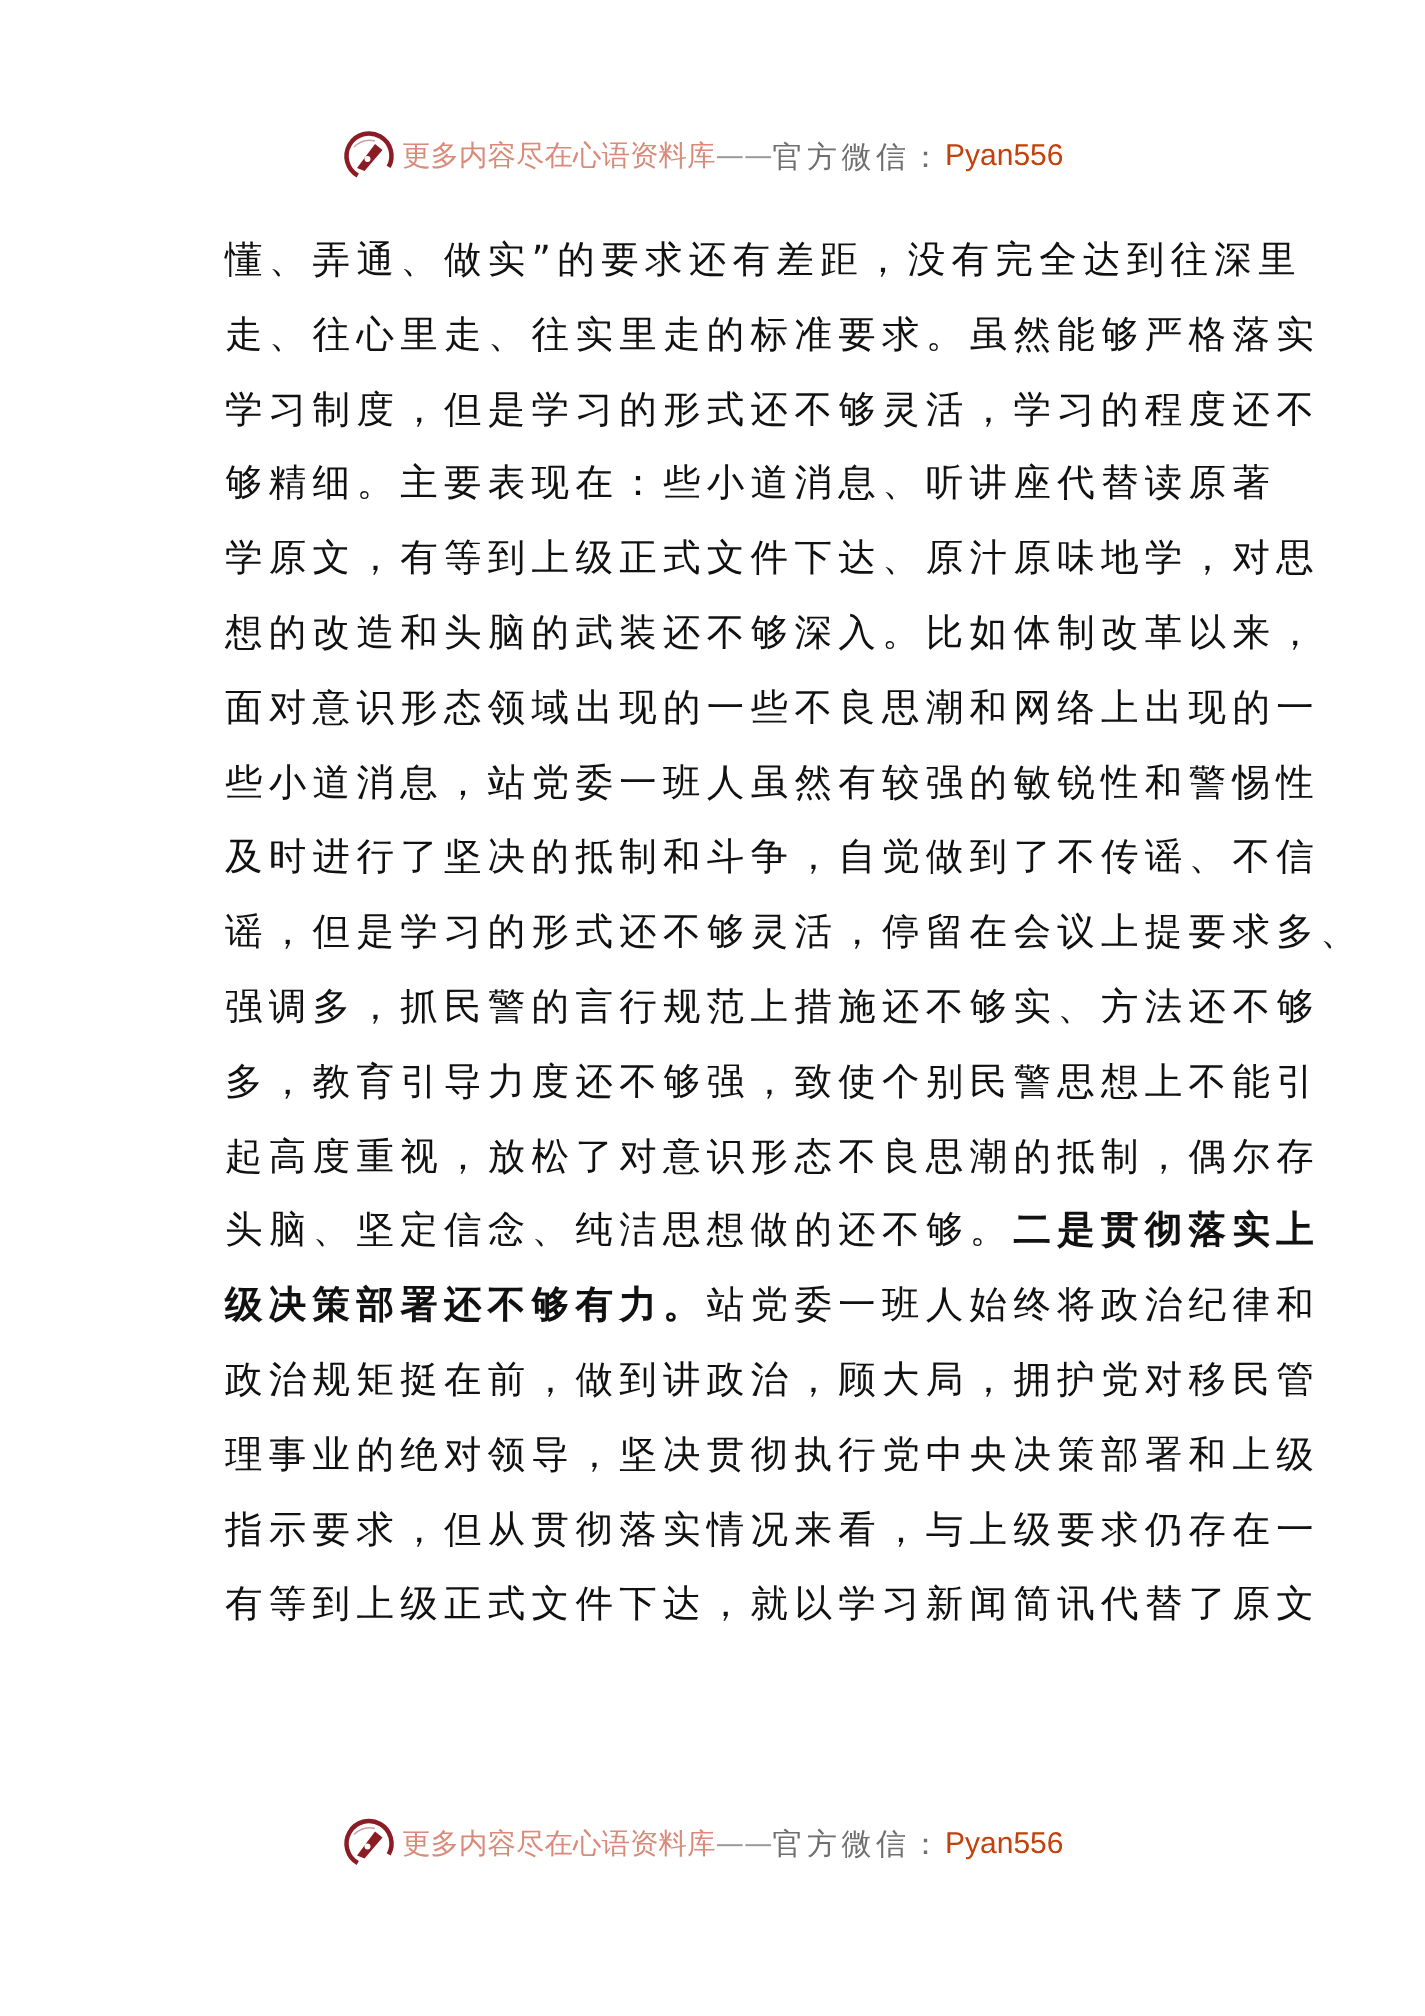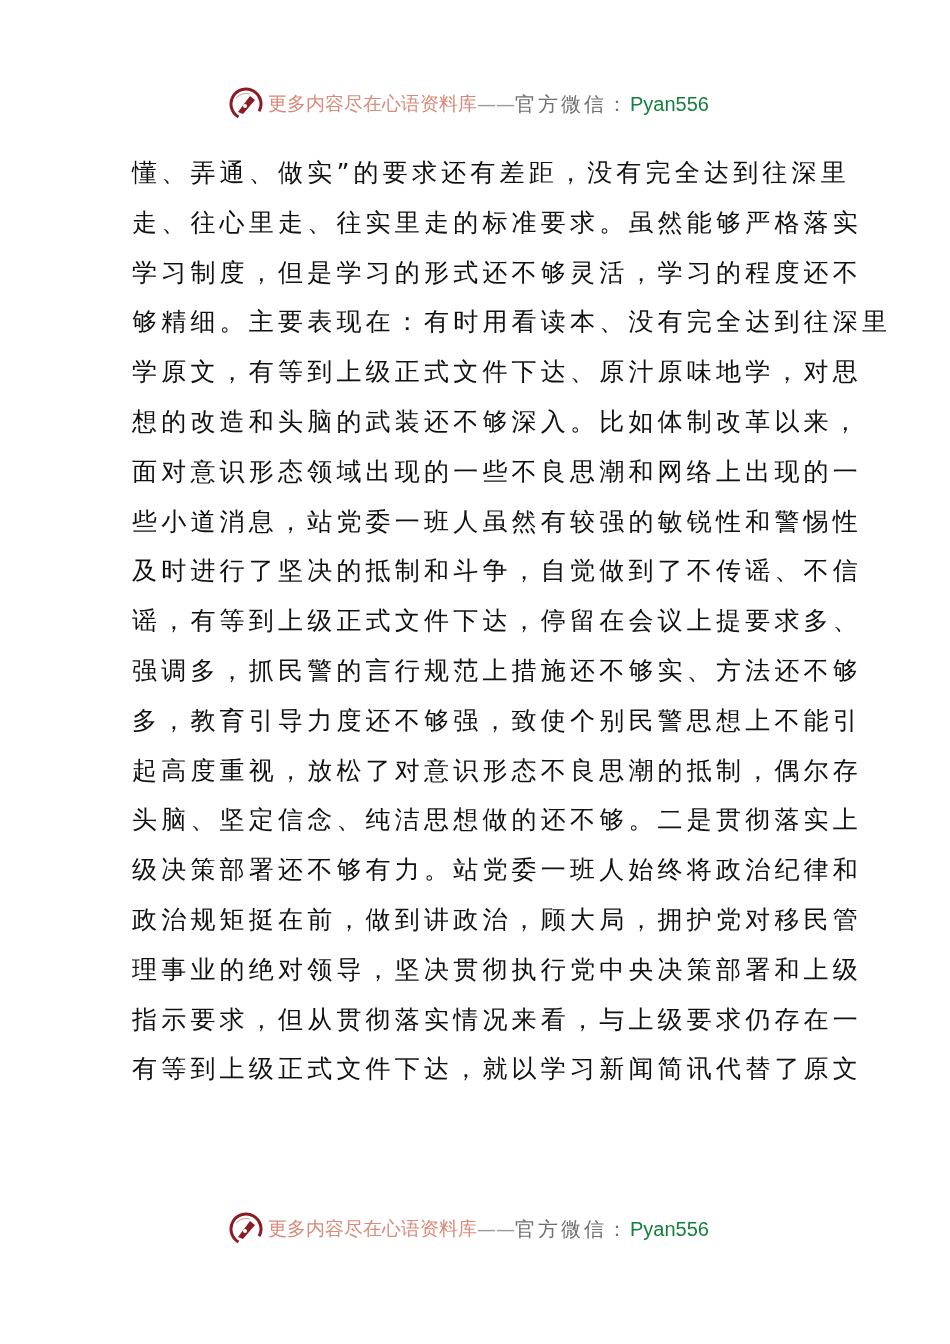--- a/index.html
+++ b/index.html
@@ -4,24 +4,24 @@
   <style>
     html, body { margin: 0; padding: 0; background: #ffffff; }
     body { width: 950px; height: 1344px; position: relative; overflow: hidden; font-family: "DejaVu Serif", "Liberation Serif", serif; }
     .banner { position: absolute; left: 228px; height: 40px; display: flex; align-items: center; white-space: nowrap; }
     .banner.top { top: 84px; }
     .banner.bottom { top: 1209px; }
     .logo { width: 36px; height: 36px; margin-right: 4px; display: inline-block; }
     .banner-main { color: #d98a7a; font-size: 19px; font-family: "DejaVu Serif", serif; letter-spacing: 0px; }
     .banner-dash { color: #9a9a9a; font-size: 19px; font-family: "DejaVu Sans", sans-serif; }
     .banner-gray { color: #6f6f6f; font-size: 20px; font-family: "DejaVu Serif", serif; letter-spacing: 3px; }
-    .banner-id { color: #15803d; font-size: 20px; font-family: "Liberation Sans", sans-serif; }
-    .body-text { position: absolute; left: 132px; top: 148px; width: 664px; }
+    .banner-id { color: #c2410c; font-size: 20px; font-family: "Liberation Sans", sans-serif; }
+    .body-text { position: absolute; left: 150px; top: 148px; width: 664px; }
     .line { height: 49.8px; line-height: 49.8px; font-size: 25px; color: #111; white-space: nowrap; letter-spacing: 4.2px; font-family: "DejaVu Sans", sans-serif; }
-    .line b { font-weight: normal; }
+    .line b { font-weight: bold; }
   </style>
 </head>
 <body>
 
 <div class="banner top">
   <svg class="logo" viewBox="0 0 36 36">
     <circle cx="18" cy="18" r="15" fill="none" stroke="#8b1c24" stroke-width="3" stroke-dasharray="70 25" transform="rotate(120 18 18)"></circle>
     <path d="M10 26 L22 10 L27 14 L15 28 Z" fill="#8b1c24"></path>
     <circle cx="17" cy="20" r="2" fill="#fff"></circle>
     <path d="M8 12 Q14 6 22 8" fill="none" stroke="#c9a0a0" stroke-width="1"></path>
@@ -29,27 +29,27 @@
   <span class="banner-main">更多内容尽在心语资料库</span>
   <span class="banner-dash">——</span>
   <span class="banner-gray">官方微信：</span>
   <span class="banner-id">Pyan556</span>
 </div>
 
 <div class="body-text">
   <div class="line"><span>懂、弄通、做实”的要求还有差距，没有完全达到往深里</span></div>
   <div class="line"><span>走、往心里走、往实里走的标准要求。虽然能够严格落实</span></div>
   <div class="line"><span>学习制度，但是学习的形式还不够灵活，学习的程度还不</span></div>
-  <div class="line"><span>够精细。主要表现在：有时用看读本、没有完全达到往深里</span></div>
+  <div class="line"><span>够精细。主要表现在：些小道消息、听讲座代替读原著</span></div>
   <div class="line"><span>学原文，有等到上级正式文件下达、原汁原味地学，对思</span></div>
   <div class="line"><span>想的改造和头脑的武装还不够深入。比如体制改革以来，</span></div>
   <div class="line"><span>面对意识形态领域出现的一些不良思潮和网络上出现的一</span></div>
   <div class="line"><span>些小道消息，站党委一班人虽然有较强的敏锐性和警惕性</span></div>
   <div class="line"><span>及时进行了坚决的抵制和斗争，自觉做到了不传谣、不信</span></div>
-  <div class="line"><span>谣，有等到上级正式文件下达，停留在会议上提要求多、</span></div>
+  <div class="line"><span>谣，但是学习的形式还不够灵活，停留在会议上提要求多、</span></div>
   <div class="line"><span>强调多，抓民警的言行规范上措施还不够实、方法还不够</span></div>
   <div class="line"><span>多，教育引导力度还不够强，致使个别民警思想上不能引</span></div>
   <div class="line"><span>起高度重视，放松了对意识形态不良思潮的抵制，偶尔存</span></div>
   <div class="line"><span>头脑、坚定信念、纯洁思想做的还不够。</span><b>二是贯彻落实上</b></div>
   <div class="line"><b>级决策部署还不够有力。</b><span>站党委一班人始终将政治纪律和</span></div>
   <div class="line"><span>政治规矩挺在前，做到讲政治，顾大局，拥护党对移民管</span></div>
   <div class="line"><span>理事业的绝对领导，坚决贯彻执行党中央决策部署和上级</span></div>
   <div class="line"><span>指示要求，但从贯彻落实情况来看，与上级要求仍存在一</span></div>
   <div class="line"><span>有等到上级正式文件下达，就以学习新闻简讯代替了原文</span></div>
 </div>

